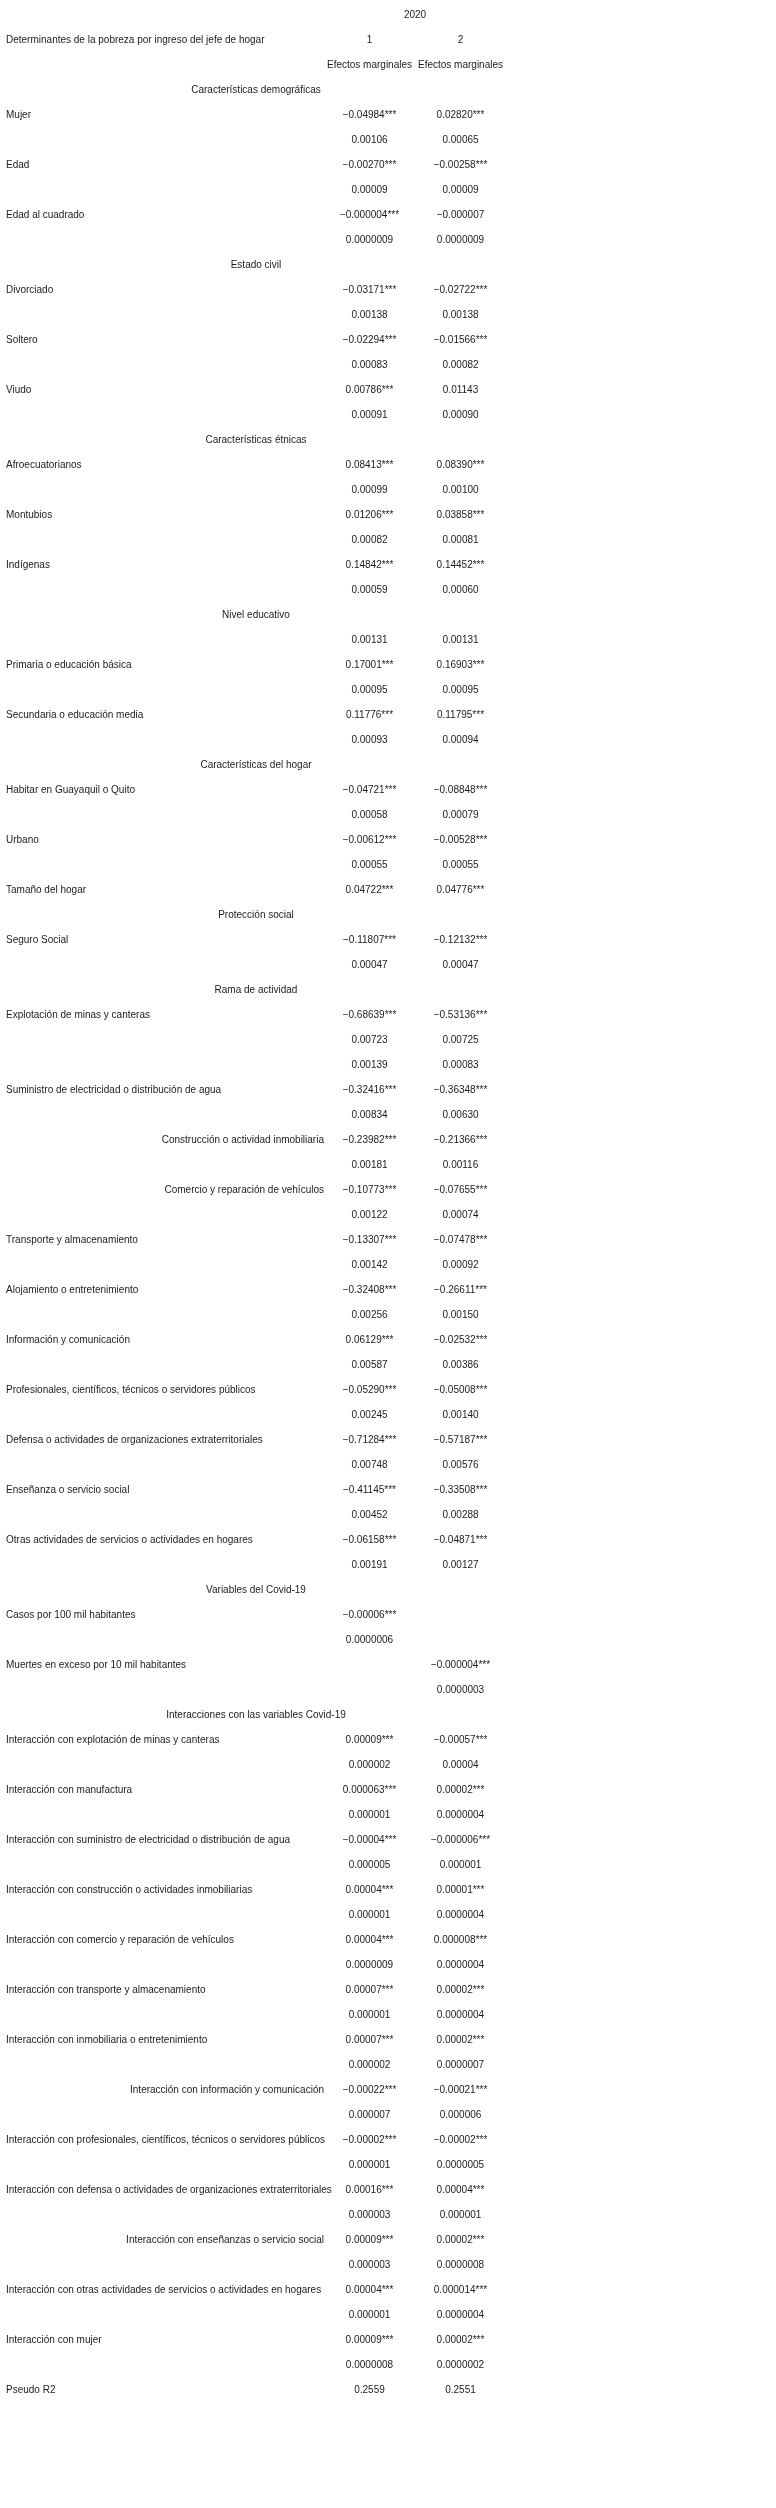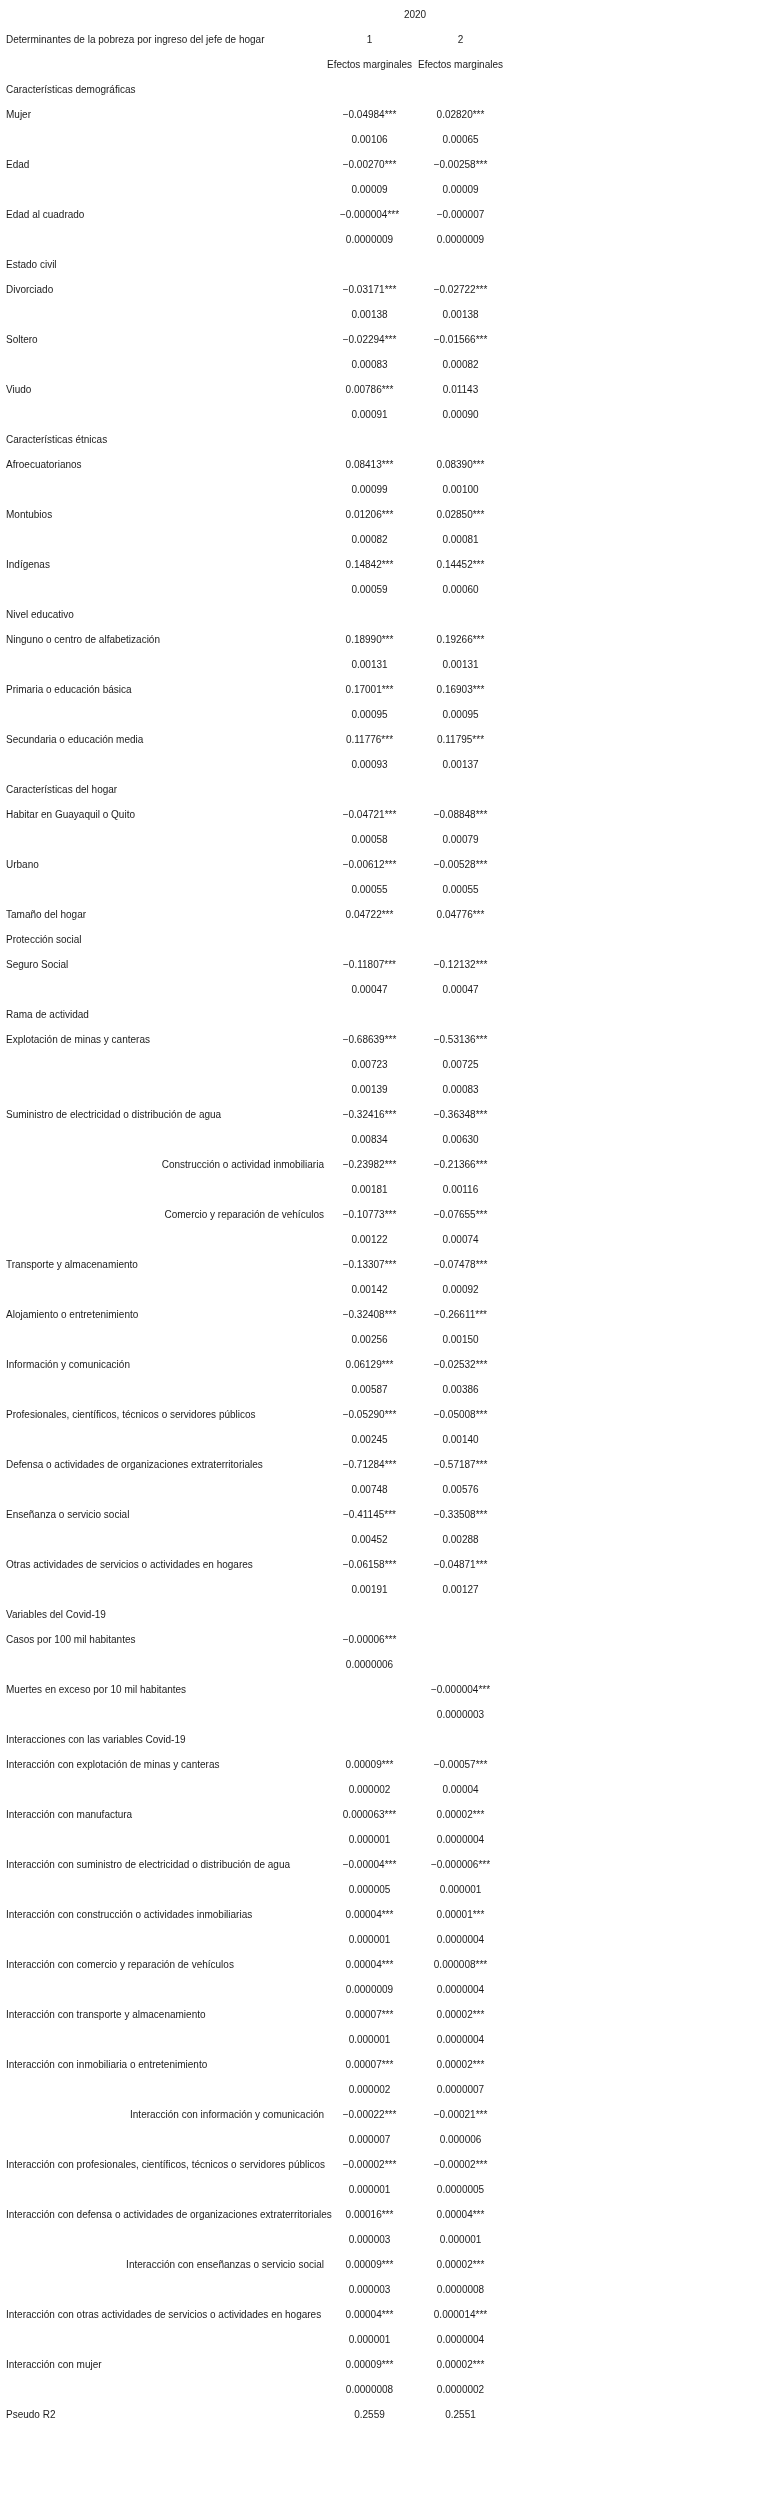--- a/index.html
+++ b/index.html
@@ -36,21 +36,21 @@
   td.label {
     text-align: left;
     padding-left: 2px;
     white-space: nowrap;
   }
   td.label.center { text-align: right; padding-left: 0; }
   td.val {
     text-align: center;
     white-space: nowrap;
   }
-  td.section { white-space: nowrap; }
+  td.section { white-space: nowrap; text-align: center; }
   td.year { text-align: center; }
 </style>
 </head>
 <body>
 
 <div class="page">
   <table class="results">
     <colgroup>
       <col class="c-label">
       <col class="c-val">
@@ -148,46 +148,41 @@
           <td class="val">0.08390***</td>
         </tr>
         <tr>
           <td class="label"></td>
           <td class="val">0.00099</td>
           <td class="val">0.00100</td>
         </tr>
         <tr>
           <td class="label">Montubios</td>
           <td class="val">0.01206***</td>
-          <td class="val">0.02850***</td>
+          <td class="val">0.03858***</td>
         </tr>
         <tr>
           <td class="label"></td>
           <td class="val">0.00082</td>
           <td class="val">0.00081</td>
         </tr>
         <tr>
           <td class="label">Indígenas</td>
           <td class="val">0.14842***</td>
           <td class="val">0.14452***</td>
         </tr>
         <tr>
           <td class="label"></td>
           <td class="val">0.00059</td>
           <td class="val">0.00060</td>
         </tr>
         <tr>
           <td class="label section" colspan="3">Nivel educativo</td>
         </tr>
         <tr>
-          <td class="label">Ninguno o centro de alfabetización</td>
-          <td class="val">0.18990***</td>
-          <td class="val">0.19266***</td>
-        </tr>
-        <tr>
           <td class="label"></td>
           <td class="val">0.00131</td>
           <td class="val">0.00131</td>
         </tr>
         <tr>
           <td class="label">Primaria o educación básica</td>
           <td class="val">0.17001***</td>
           <td class="val">0.16903***</td>
         </tr>
         <tr>
@@ -196,21 +191,21 @@
           <td class="val">0.00095</td>
         </tr>
         <tr>
           <td class="label">Secundaria o educación media</td>
           <td class="val">0.11776***</td>
           <td class="val">0.11795***</td>
         </tr>
         <tr>
           <td class="label"></td>
           <td class="val">0.00093</td>
-          <td class="val">0.00137</td>
+          <td class="val">0.00094</td>
         </tr>
         <tr>
           <td class="label section" colspan="3">Características del hogar</td>
         </tr>
         <tr>
           <td class="label">Habitar en Guayaquil o Quito</td>
           <td class="val">−0.04721***</td>
           <td class="val">−0.08848***</td>
         </tr>
         <tr>

